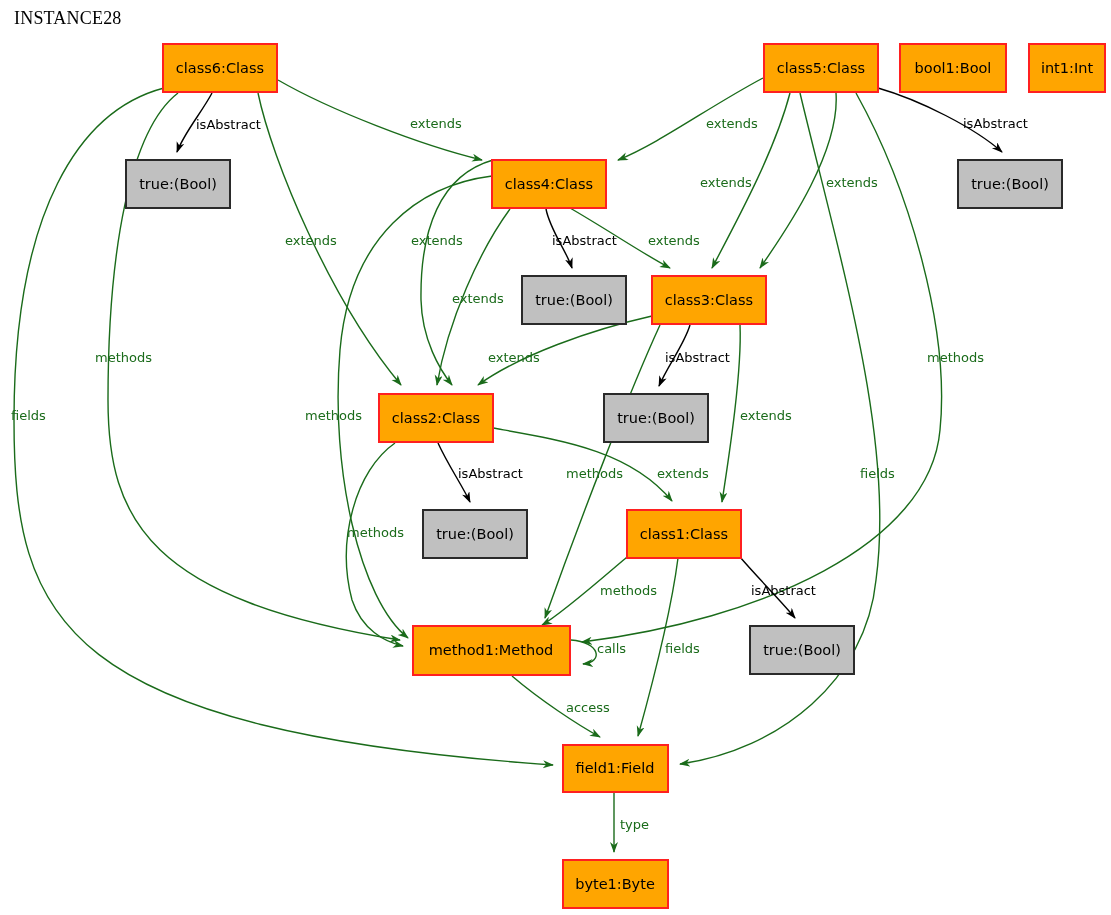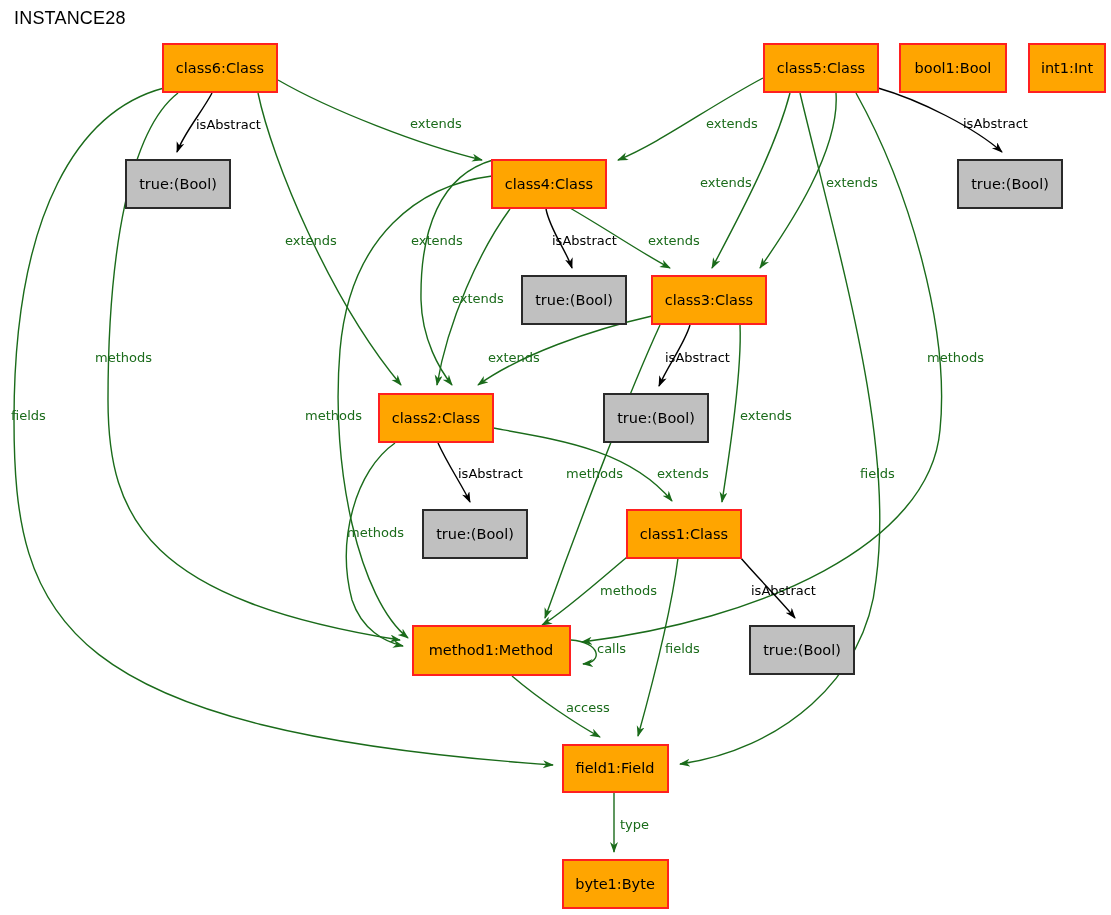--- a/index.html
+++ b/index.html
@@ -63,21 +63,21 @@
   .edge-label-black {
     font-family: "DejaVu Sans", sans-serif;
     font-size: 13px;
     fill: #000000;
     dominant-baseline: middle;
   }
   .diagram-title {
     position: absolute;
     left: 14px;
     top: 8px;
-    font-family: Liberation Sans, sans-serif;
+    font-family: Liberation Serif, serif;
     font-size: 18px;
     color: #000000;
     letter-spacing: 0.2px;
     white-space: nowrap;
   }
 </style>
 </head>
 <body>
 
 <div id="diagram-root">

